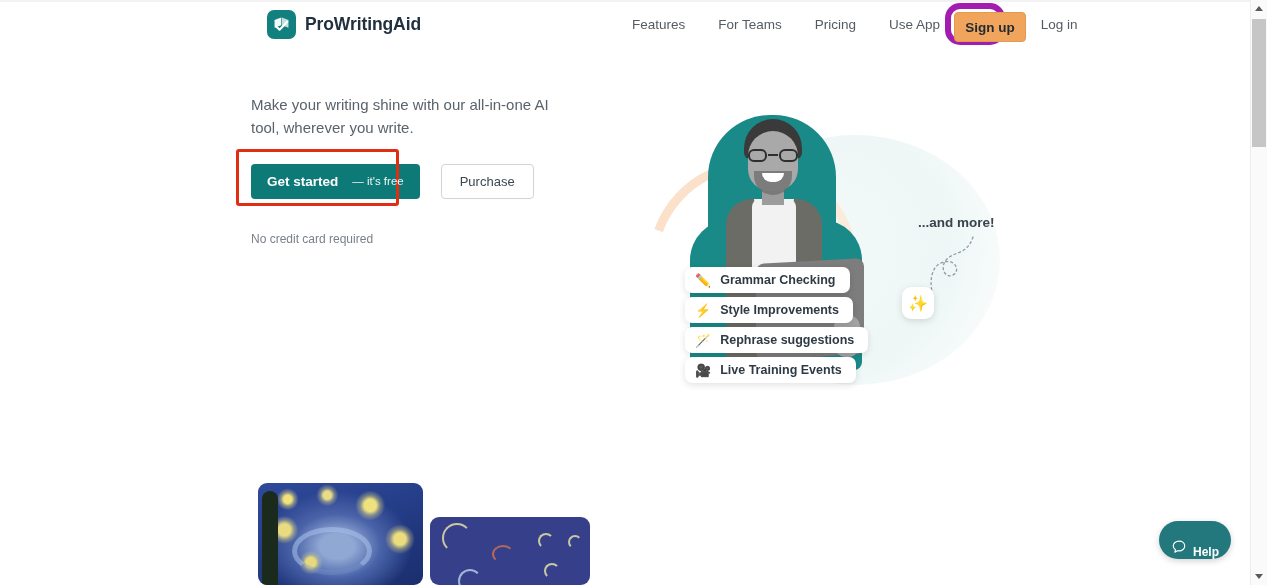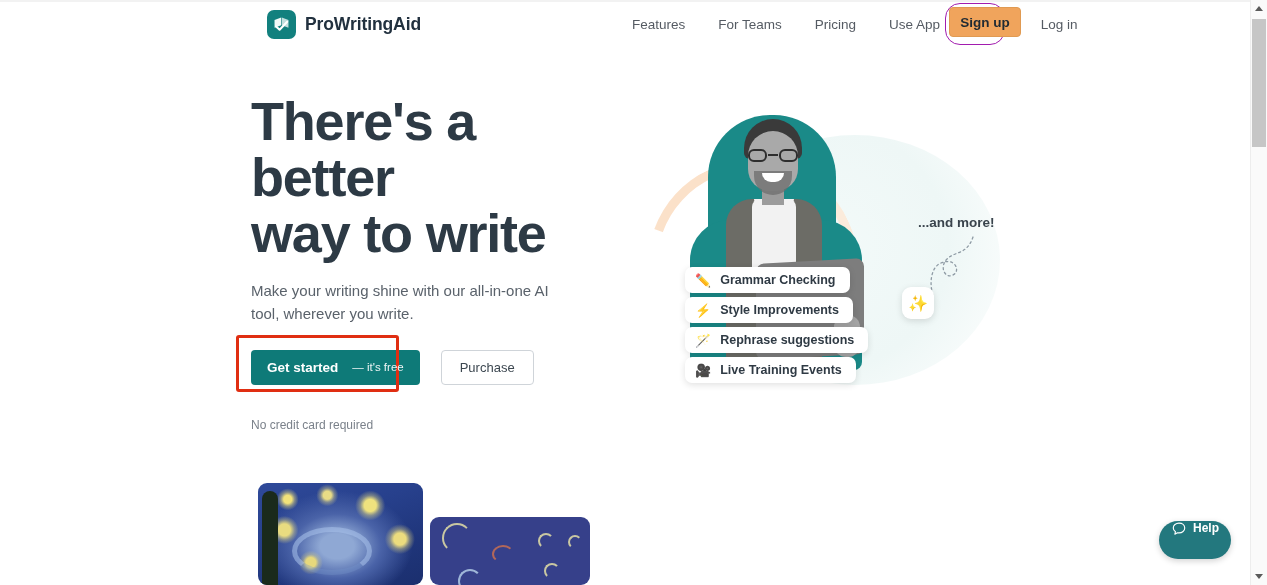--- a/index.html
+++ b/index.html
@@ -94,21 +94,21 @@
   }
   .nav-link.last { margin-right: 0; }
 
   
   .signup-wrap {
     position: absolute;
     left: 929px;
     top: 3px;
     width: 60px;
     height: 42px;
-    border: 1px solid #a21caf;
+    border: 6px solid #a21caf;
     border-radius: 15px;
     background: transparent;
   }
   .signup-btn {
     position: absolute;
     left: 3px; top: 3px;
     width: 72px;
     height: 30px;
     background: #F0A45C;
     border: 1px solid #e09a52;
@@ -507,21 +507,21 @@
   
   .help-widget {
     position: absolute;
     left: 1159px;
     top: 521px;
     width: 72px;
     height: 38px;
     background: #23787E;
     border-radius: 19px;
     display: flex;
-    align-items: flex-start;
+    align-items: flex-end;
     justify-content: center;
     gap: 6px;
     cursor: pointer;
     z-index: 30;
     box-shadow: 0 2px 6px rgba(0,0,0,.18);
   }
   .help-label {
     font-size: 12px;
     font-weight: bold;
     color: #ffffff;
@@ -606,24 +606,20 @@
       </nav>
 
       <div class="signup-wrap">
         <button class="signup-btn">Sign up</button>
       </div>
     </div>
 
     <section class="hero">
 
       <div class="hero-copy">
-        <h1 class="hero-title">
-          <span>There's a better</span><br>
-          <span>way to write</span>
-        </h1>
 
         <p class="hero-sub">
           <span>Make your writing shine with our all-in-one AI tool,</span>
           <span>wherever you write.</span>
         </p>
 
         <div class="cta-row">
           <div class="cta-highlight"></div>
 
           <button class="btn-primary">

